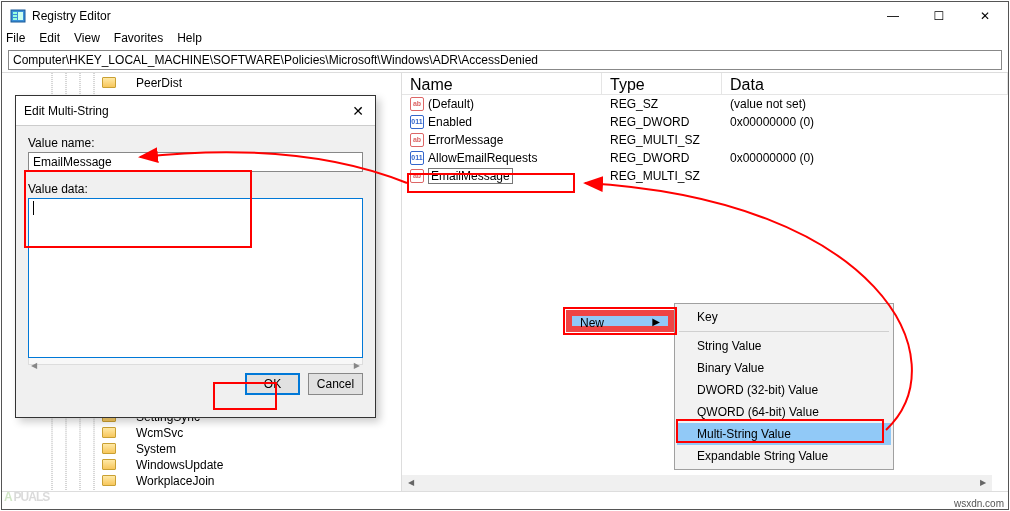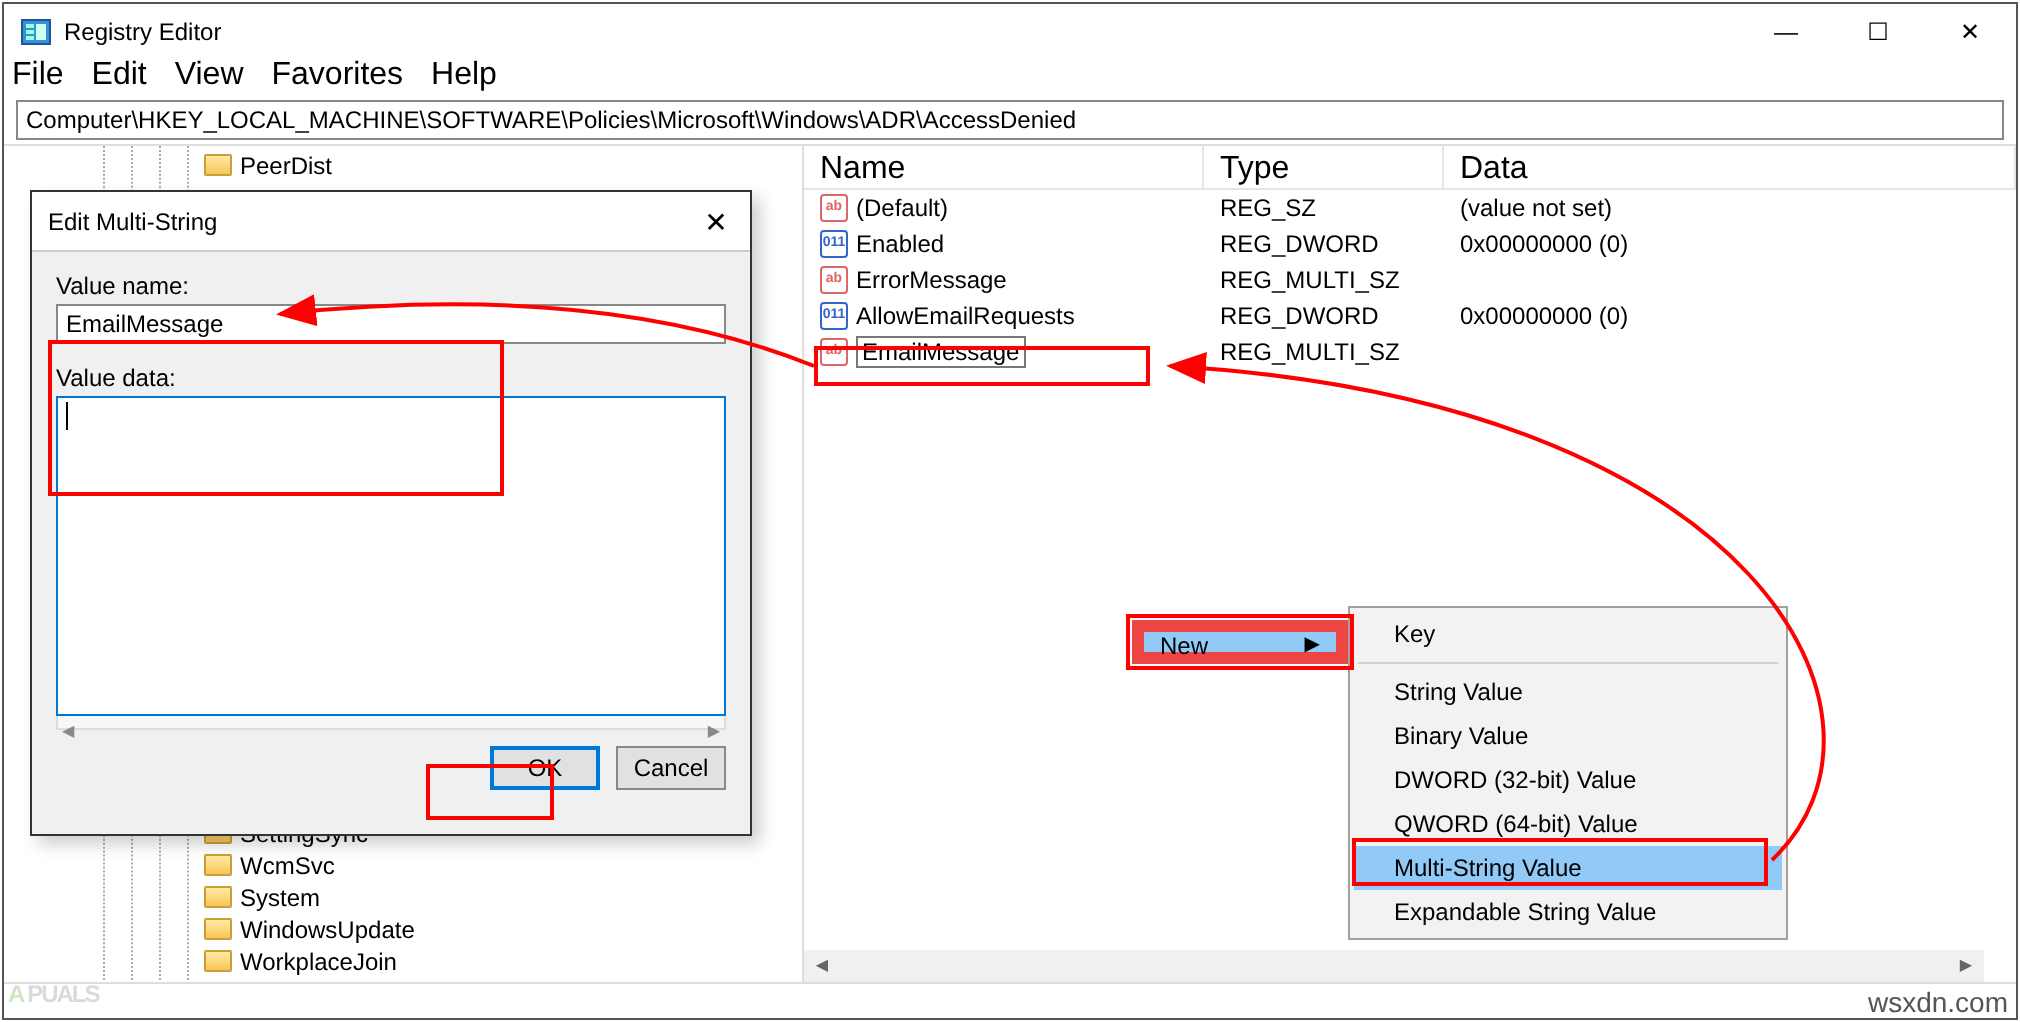--- a/index.html
+++ b/index.html
@@ -7,28 +7,28 @@
   
   .window { border: 1px solid #555; width: 1008px; height: 509px; position: absolute; top: 1px; left: 1px; display: flex; flex-direction: column; }
   
   .titlebar { height: 30px; display: flex; align-items: center; padding-left: 8px; background: #fff; }
   .titlebar .icon { width: 16px; height: 16px; margin-right: 6px; }
   .titlebar .title { flex: 1; font-size: 12px; }
   .winbtns { display: flex; height: 100%; }
   .winbtn { width: 46px; display: flex; align-items: center; justify-content: center; font-family: sans-serif; }
   
   .menubar { height: 20px; display: flex; align-items: center; padding: 0 4px; gap: 14px; }
-  .menubar span { font-size: 16px; }
+  .menubar span { font-size: 12px; }
   
   .addrbar { height: 22px; border: 1px solid #888; margin: 2px 6px; display: flex; align-items: center; padding: 0 4px; font-size: 12px; }
   
   .body { flex: 1; display: flex; border-top: 1px solid #ddd; position: relative; }
   
   .tree { width: 400px; border-right: 1px solid #ddd; padding: 2px 0; position: relative; }
-  .tree-item { display: flex; align-items: center; height: 16px; padding-left: 100px; gap: 4px; font-size: 12px; white-space: nowrap; }
+  .tree-item { display: flex; align-items: center; height: 16px; padding-left: 100px; gap: 20px; font-size: 12px; white-space: nowrap; }
   .folder-icon { width: 14px; height: 11px; background: linear-gradient(#ffe9a6, #f7c65b); border: 1px solid #c9a033; border-radius: 1px; flex-shrink: 0; }
   .tree-lines { position: absolute; left: 0; top: 0; width: 100px; height: 100%; pointer-events: none; }
   
   .list { flex: 1; position: relative; }
   .list-header { display: flex; height: 22px; border-bottom: 1px solid #e5e5e5; }
   .list-header div { padding: 3px 8px; font-size: 16px; border-right: 1px solid #e5e5e5; }
   .list-row { display: flex; height: 18px; align-items: center; }
   .list-row .cell { padding: 0 8px; font-size: 12px; display: flex; align-items: center; gap: 4px; }
   .col-name { width: 200px; }
   .col-type { width: 120px; }
@@ -66,21 +66,21 @@
   .context-menu .sep { height: 1px; background: #d0d0d0; margin: 3px 2px; }
   .context-menu .mi.hl { background: #91c9f7; }
   .redbox-msv { left: 676px; top: 419px; width: 208px; height: 24px; }
   
   
   .arrow-svg { position: absolute; z-index: 25; pointer-events: none; }
   
   .watermark { position: absolute; left: 4px; bottom: 4px; opacity: 0.3; font-size: 22px; font-weight: bold; z-index: 40; letter-spacing: -1px; }
   .watermark .a1 { color: #6a4; }
   .watermark .rest { color: #888; }
-  .credit { position: absolute; right: 6px; bottom: 2px; font-size: 14px; color: #555; z-index: 40; margin-top: 24px; }
+  .credit { position: absolute; right: 6px; bottom: 2px; font-size: 10px; color: #555; z-index: 40; margin-top: 24px; }
   
   .statusbar { height: 20px; border-top: 1px solid #ddd; }
   
   .scroll-h { position: absolute; bottom: 0; left: 0; right: 16px; height: 16px; background: #f0f0f0; display: flex; justify-content: space-between; align-items: center; padding: 0 2px; }
   .scroll-arrow { width: 14px; height: 14px; display: flex; align-items: center; justify-content: center; font-size: 8px; color: #666; }
 </style>
 </head>
 <body>
 
 <div class="window">

